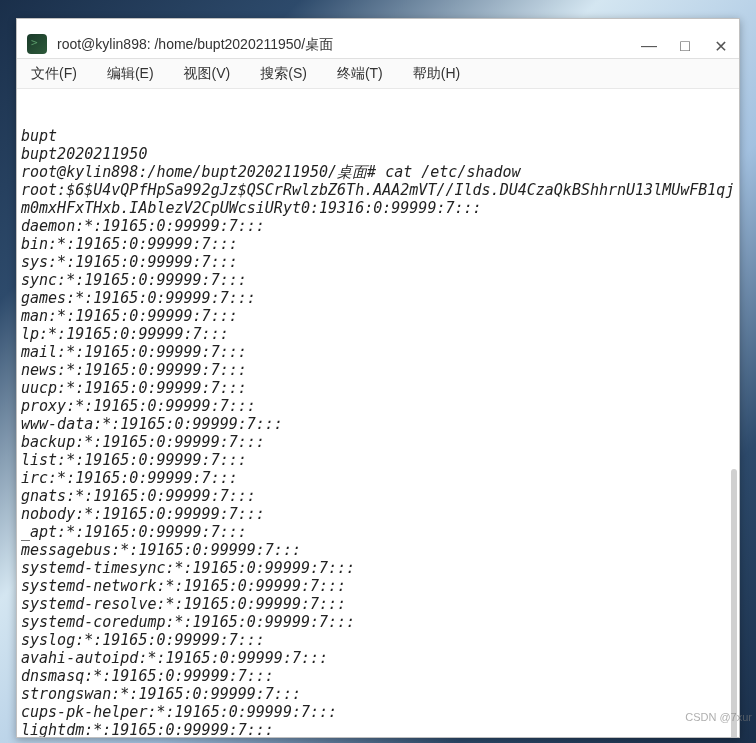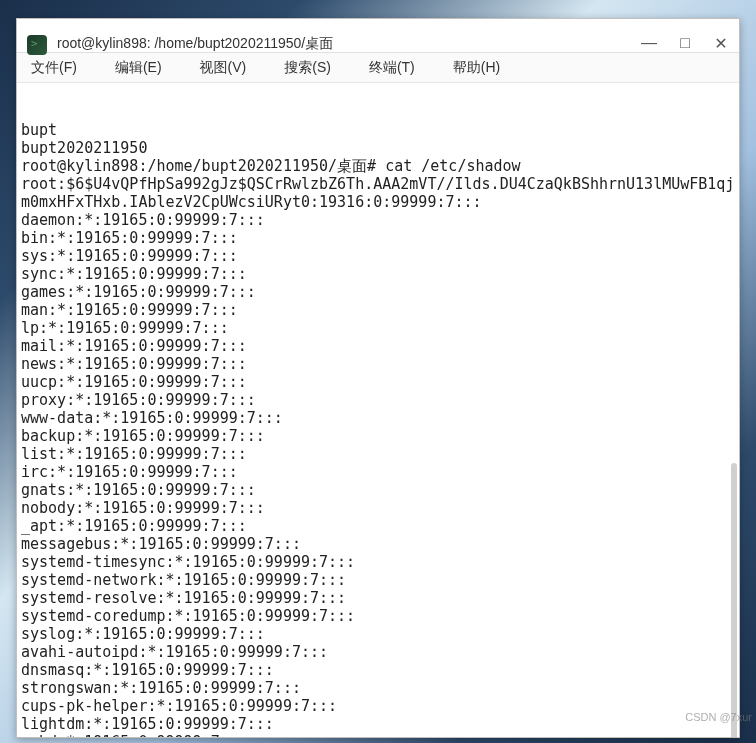--- a/index.html
+++ b/index.html
@@ -17,24 +17,24 @@
       left: 16px;
       width: 724px;
       height: 720px;
       background: #ffffff;
       border: 1px solid #c0c0c0;
       box-shadow: 0 2px 8px rgba(0,0,0,0.3);
       display: flex;
       flex-direction: column;
     }
     .titlebar {
-      height: 34px;
+      height: 40px;
       display: flex;
-      align-items: flex-start;
-      padding: 16px 10px;
+      align-items: flex-end;
+      padding: 4px 10px;
       border-bottom: 1px solid #e0e0e0;
       background: #ffffff;
     }
     .titlebar-icon {
       width: 20px;
       height: 20px;
       background: linear-gradient(135deg, #1a3a2a, #2d5a3a);
       border-radius: 4px;
       margin-right: 10px;
       position: relative;
@@ -65,21 +65,21 @@
       align-items: center;
       justify-content: center;
       cursor: pointer;
       color: #555;
     }
     .menubar {
       height: 30px;
       display: flex;
       align-items: center;
       padding: 0 4px;
-      gap: 18px;
+      gap: 10px;
       border-bottom: 1px solid #e8e8e8;
       font-size: 14px;
       background: #fafafa;
     }
     .menu-item {
       padding: 4px 10px;
       cursor: pointer;
       color: #333;
     }
     .terminal {
@@ -87,21 +87,21 @@
       background: #ffffff;
       font-family: "Consolas", "DejaVu Sans Mono", monospace;
       font-size: 15px;
       line-height: 18px;
       color: #222;
       padding: 2px 4px;
       overflow: hidden;
       white-space: pre;
       position: relative;
     }
-    .term-line { white-space: pre-wrap; word-break: break-all; }
+    .term-line { white-space: pre-wrap; word-break: break-all; font-style: italic; }
     .scrollbar-track {
       position: absolute;
       right: 2px;
       top: 380px;
       width: 6px;
       height: 320px;
       background: #d0d0d0;
       border-radius: 3px;
     }
     .watermark {

